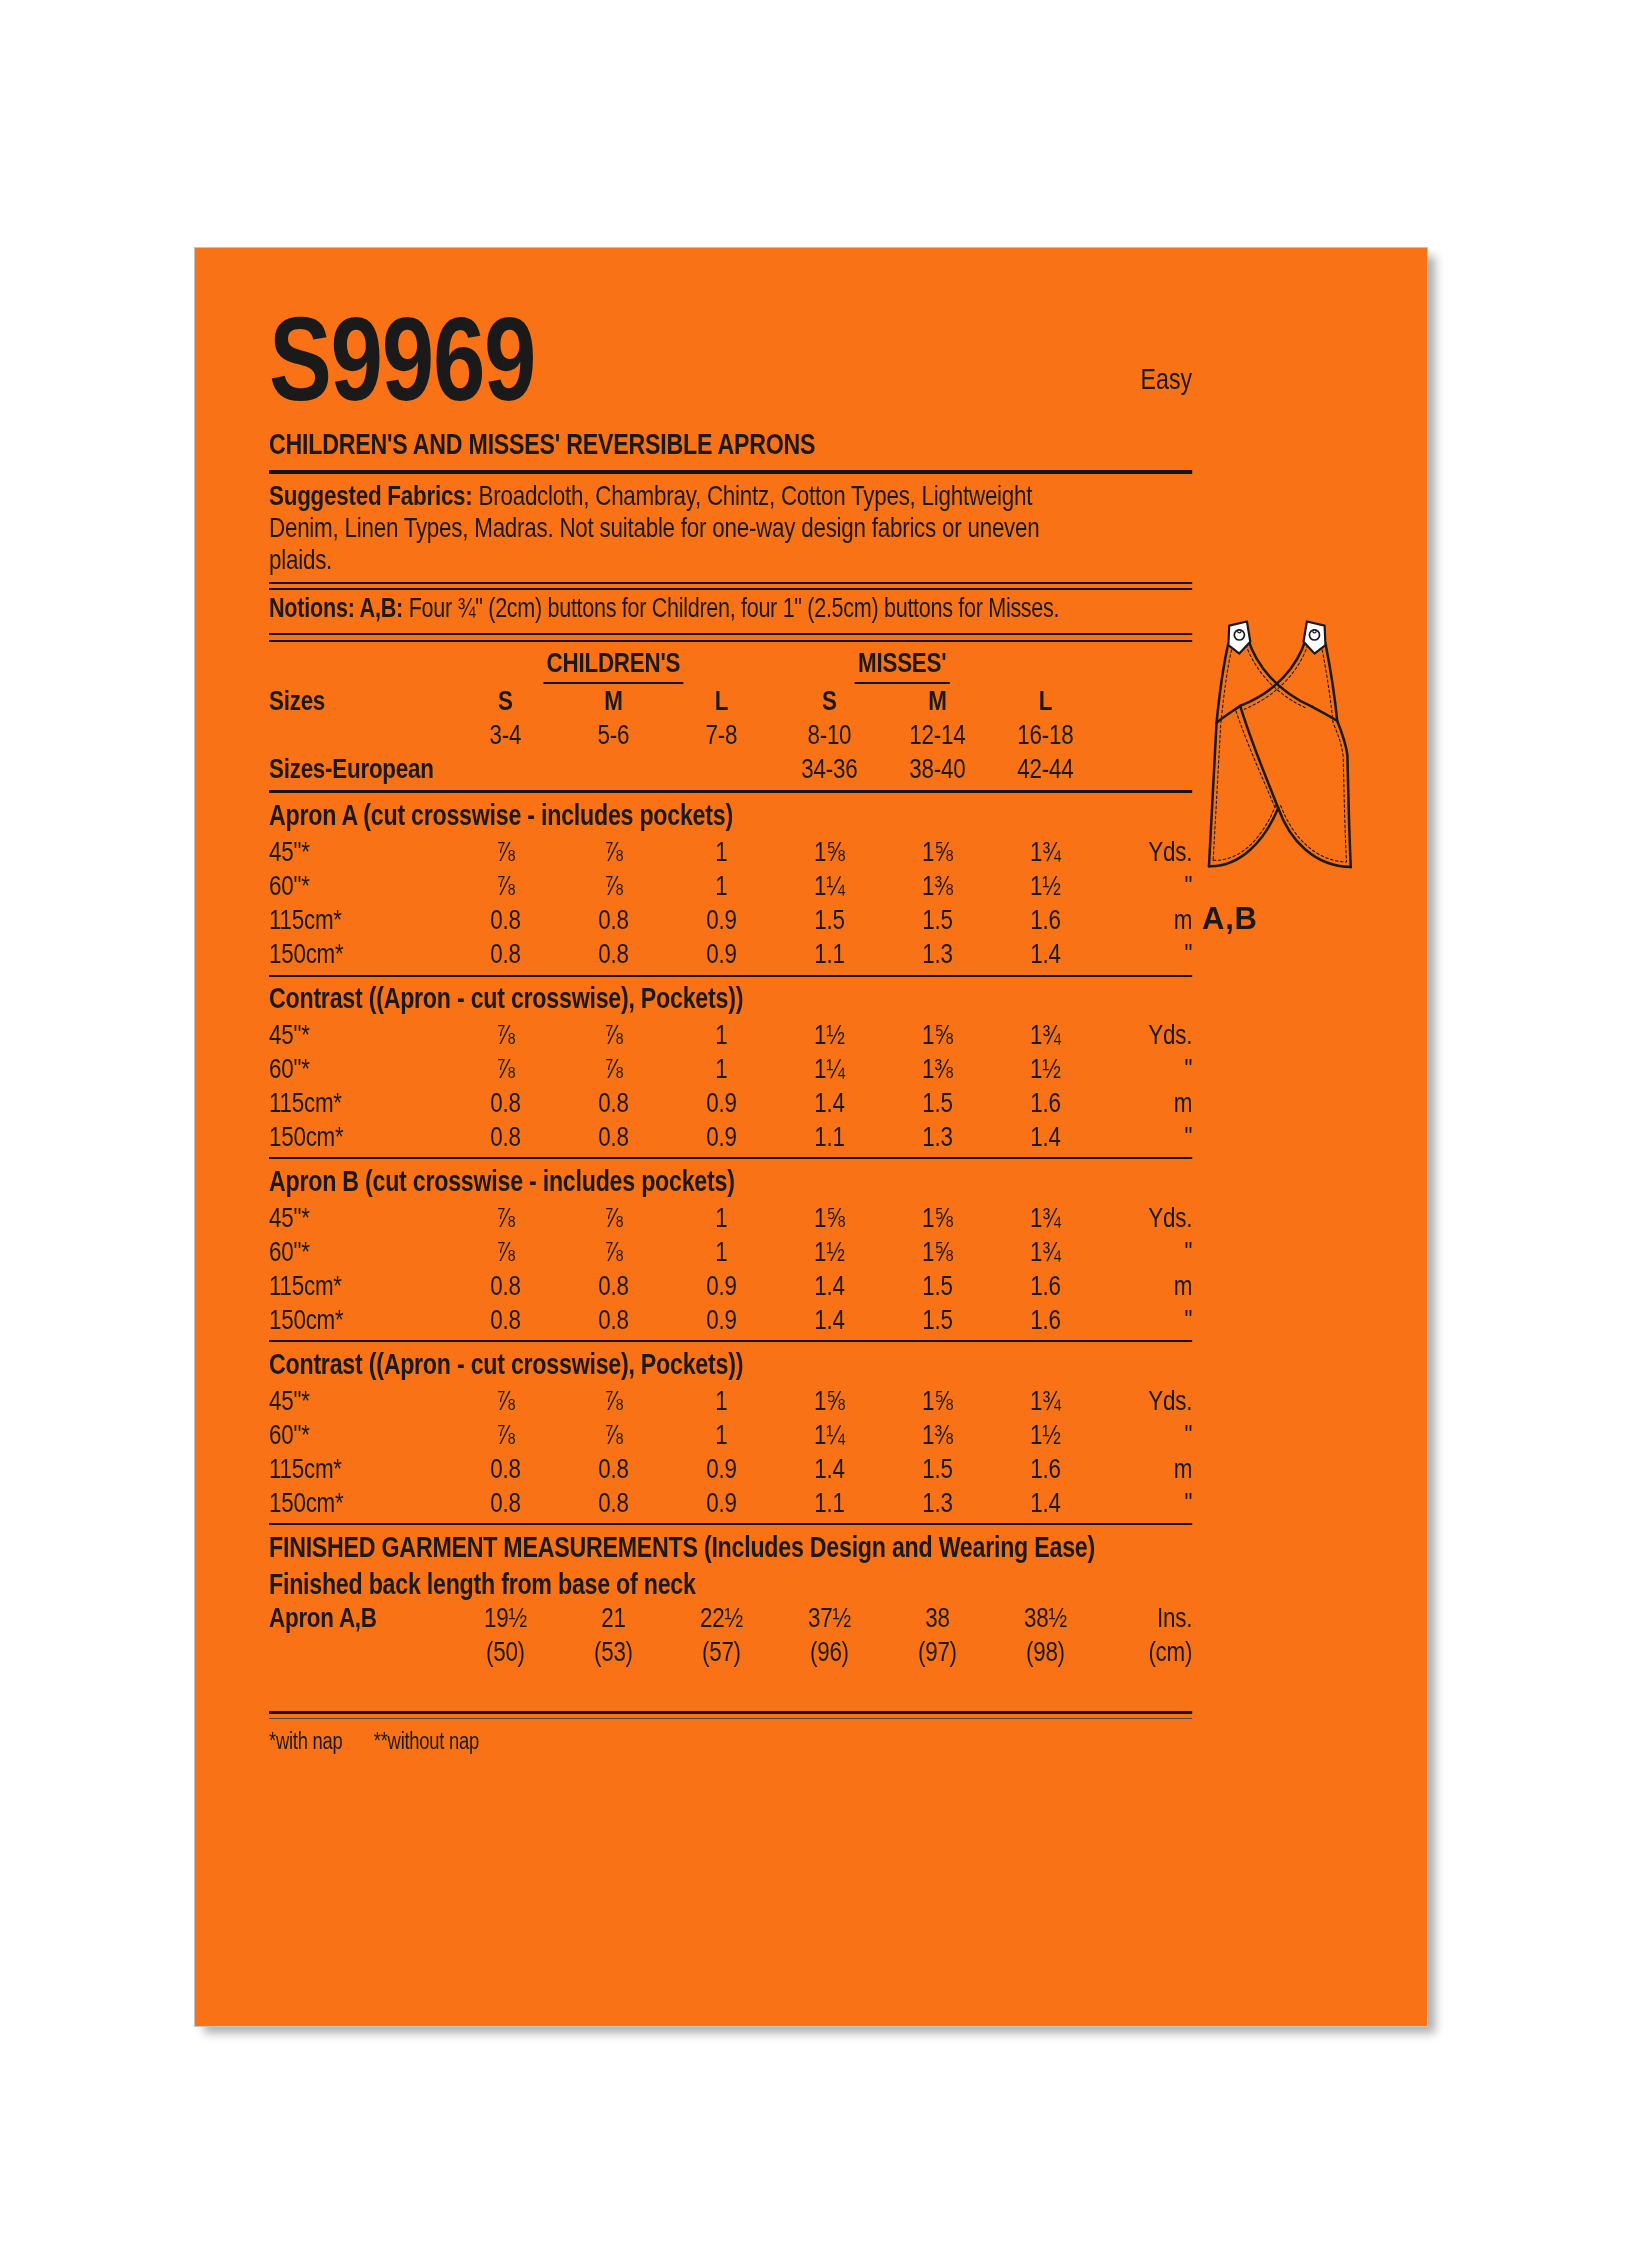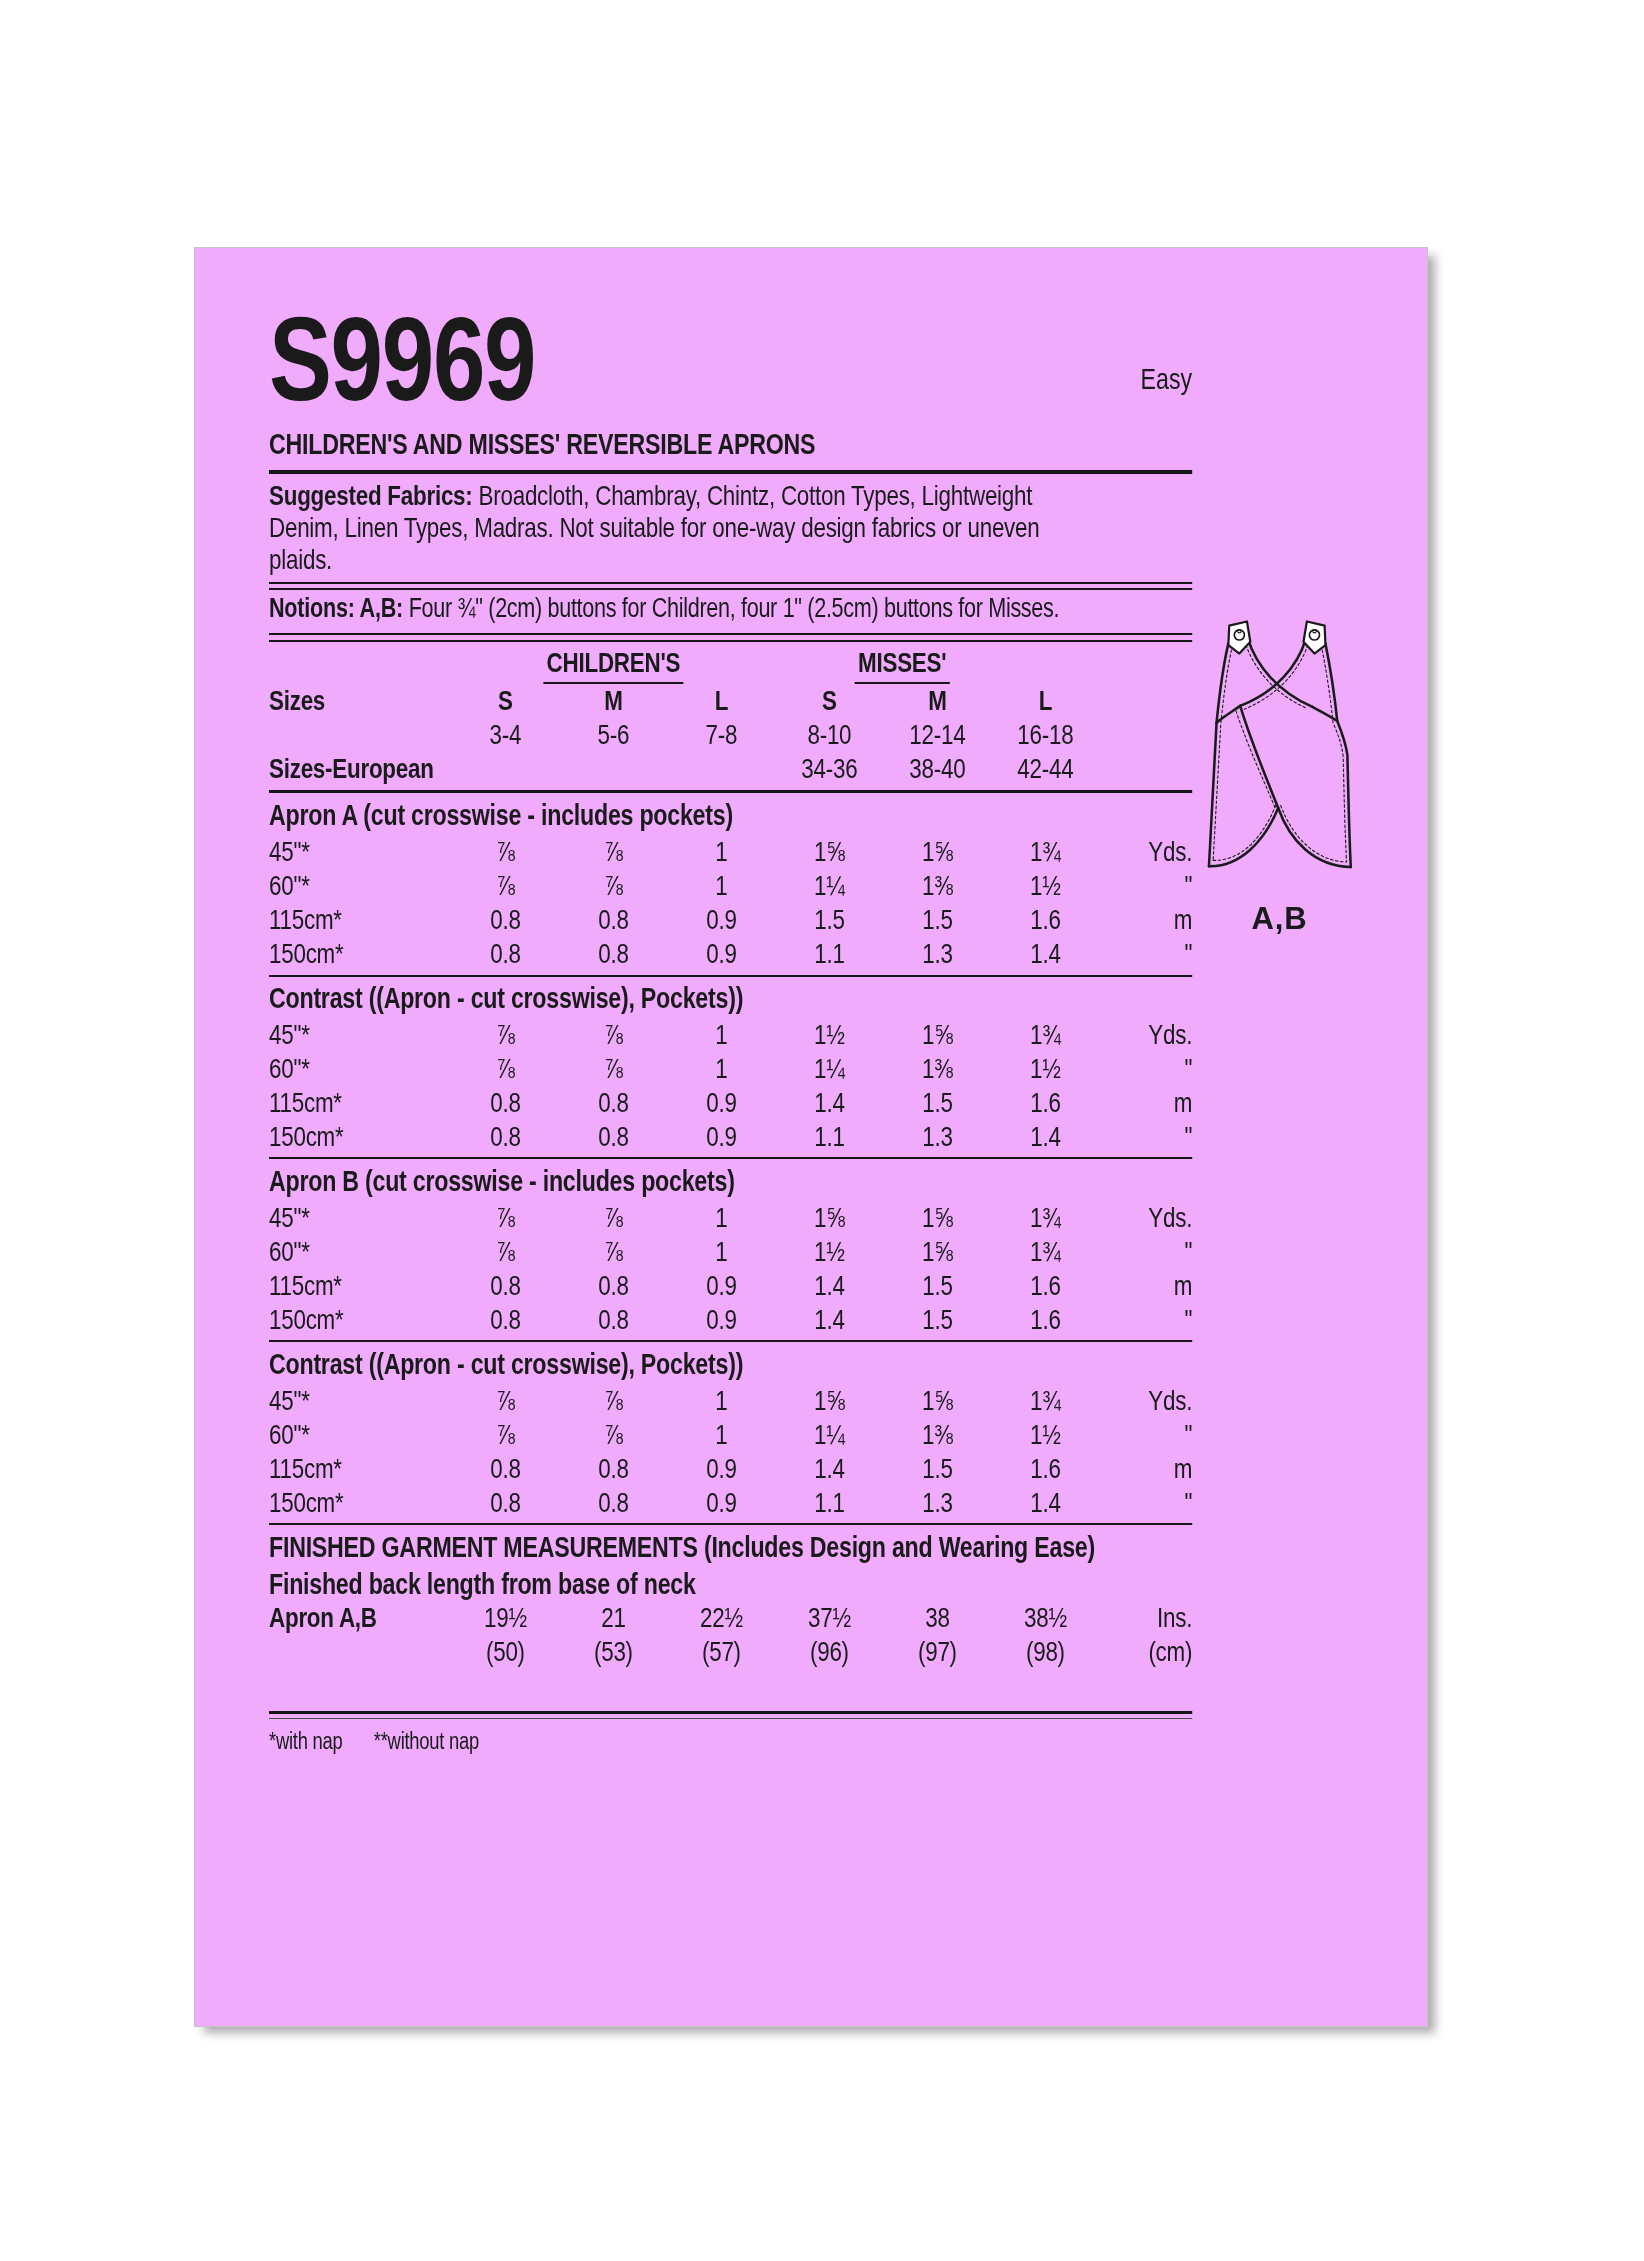--- a/index.html
+++ b/index.html
@@ -3,21 +3,21 @@
 <meta charset="utf-8">
 <style>
   html,body{margin:0;padding:0;}
   body{
     width:1644px;height:2261px;position:relative;background:#ffffff;
     font-family:"Liberation Sans",sans-serif;color:#1a1a1a;
     -webkit-font-smoothing:antialiased;
   }
   .page{
     position:absolute;left:194px;top:247px;width:1234px;height:1780px;
-    background:#f0abfc;border:1.7px solid #c4c4c4;box-sizing:border-box;
+    background:#f97316;border:1.7px solid #c4c4c4;box-sizing:border-box;
     box-shadow:8.5px 7.6px 9.3px -1.7px rgba(0,0,0,0.33);
   }
   .content{
     position:absolute;left:74px;top:0;width:1154px;
     transform:scaleX(0.8);transform-origin:0 0;
   }
   .titlebar{display:flex;justify-content:space-between;align-items:flex-end;padding-top:52px;}
   .pattern-number{font-size:118px;font-weight:bold;line-height:1.0;letter-spacing:-1.7px;}
   .easy{font-size:29px;margin-bottom:22px;}
   .main-title{font-size:29px;font-weight:bold;margin-top:10px;letter-spacing:-0.3px;}
@@ -38,21 +38,21 @@
   .ghdr .grp{text-align:center;font-weight:bold;}
   .gh-children{grid-column:2/5;}
   .gh-misses{grid-column:5/8;padding-right:88px;}
   .ghdr .grp b{display:inline-block;border-bottom:2.5px solid #161616;padding:0 4.2px 0 4.2px;font-weight:bold;}
   .sec-title{font-size:29px;font-weight:bold;line-height:39px;letter-spacing:-0.3px;}
   .rule{border-top:2.5px solid #161616;margin:3.4px 0 2.5px;}
   .rule-eu{border-top:3.4px solid #161616;margin:3.4px 0 3.4px;}
   .footrule{margin-top:42px;height:4.2px;border-top:3px solid #161616;border-bottom:1.3px solid #4a4a4a;}
   .footnote{font-size:23px;line-height:30px;margin-top:7.6px;display:flex;gap:39px;letter-spacing:-0.3px;}
   .illustration{position:absolute;left:1007px;top:338px;width:208px;}
-  .illo-label{width:155px;text-align:center;font-size:31px;font-weight:bold;margin-top:25px;letter-spacing:0.8px;}
+  .illo-label{width:155px;font-size:31px;font-weight:bold;margin-top:25px;letter-spacing:0.8px;}
 </style>
 </head>
 <body>
 
 <div class="page">
   <div class="content">
 
     <div class="titlebar">
       <div class="pattern-number">S9969</div>
       <div class="easy">Easy</div>

